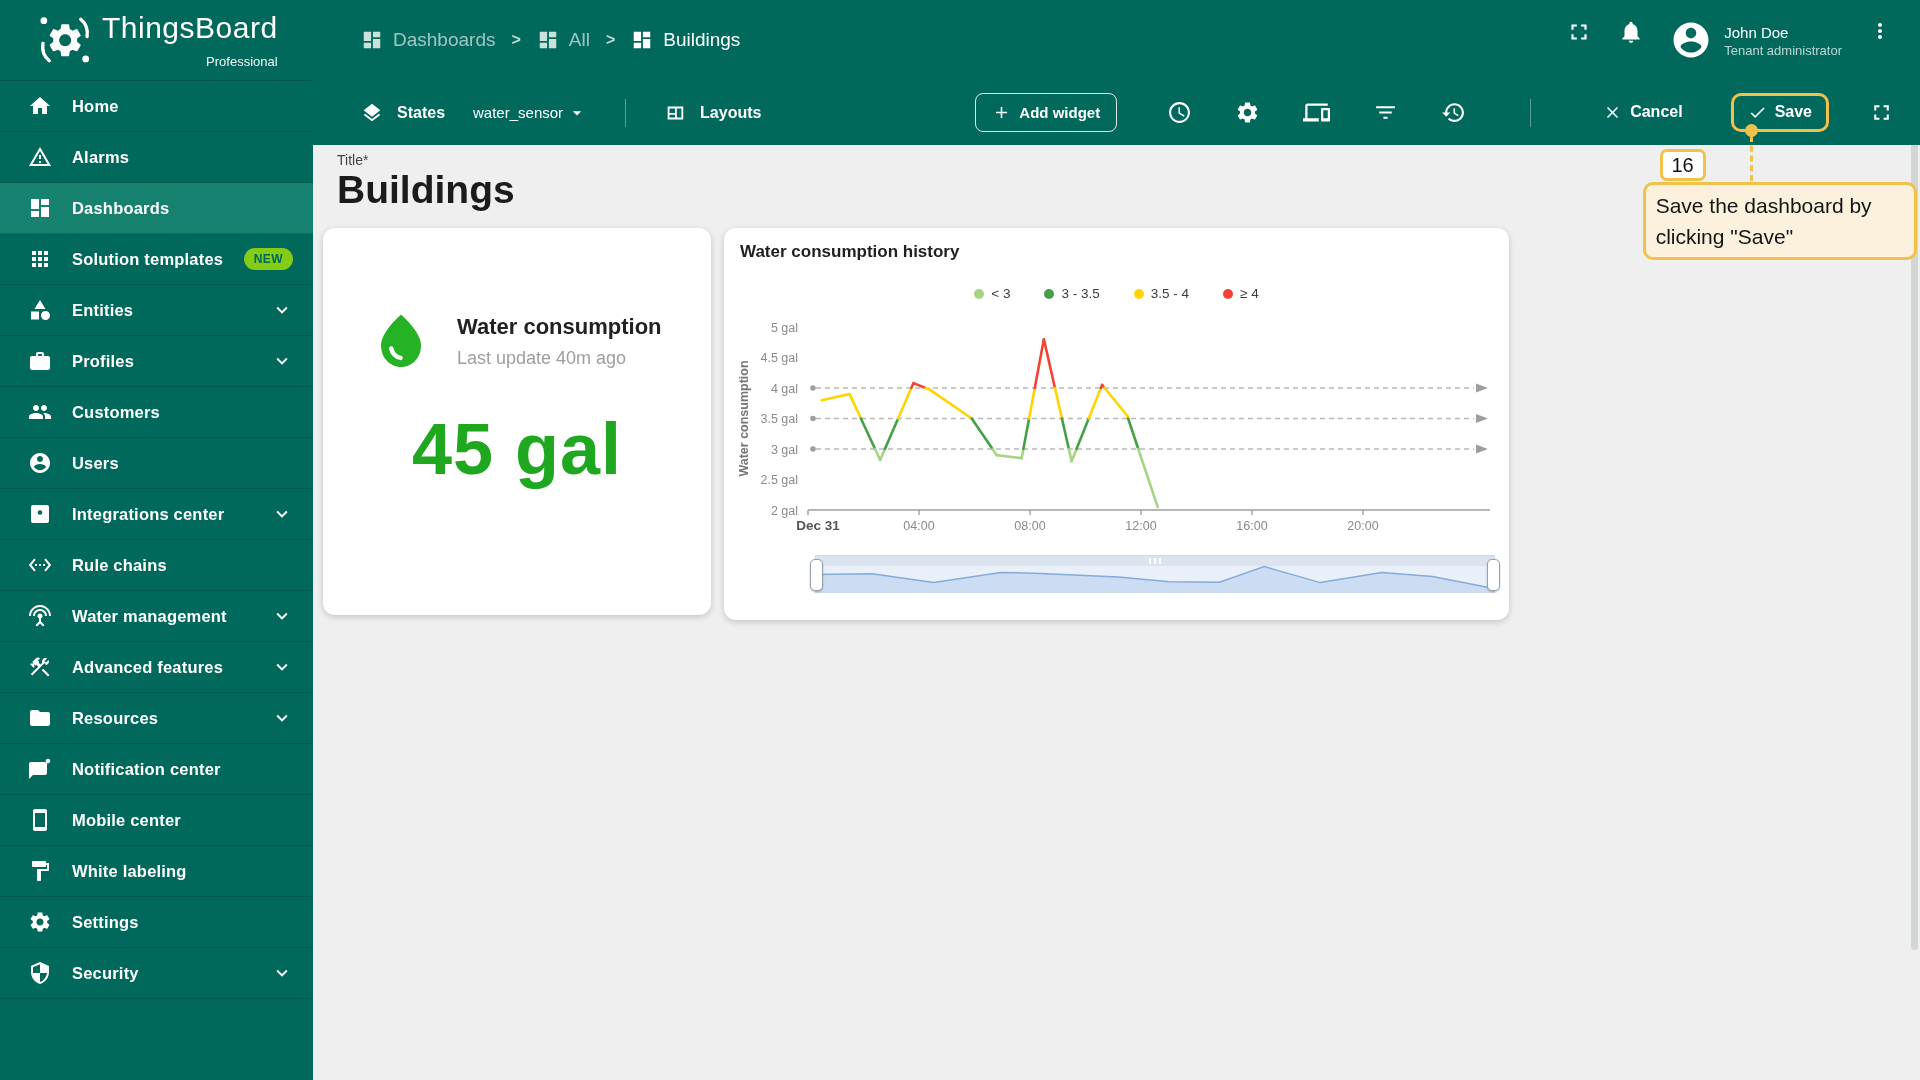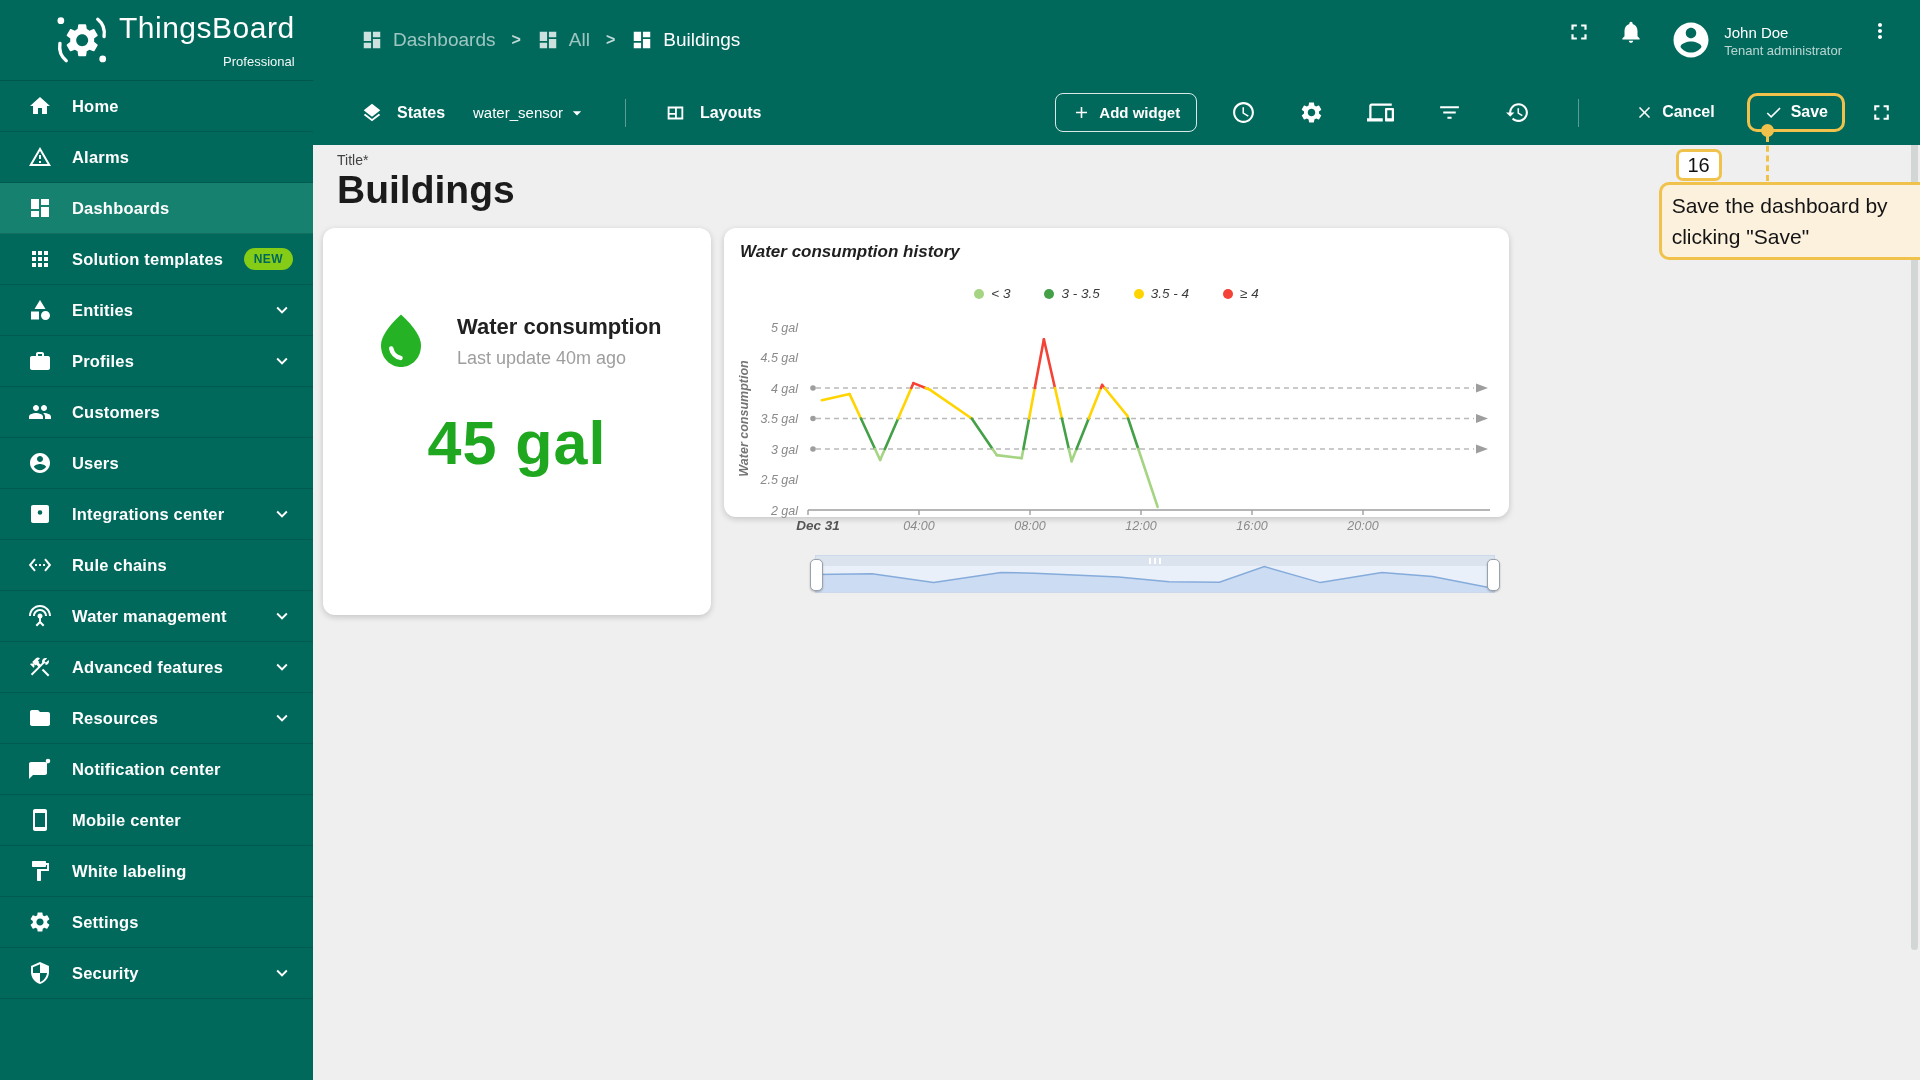--- a/index.html
+++ b/index.html
@@ -2,21 +2,21 @@
 <html style="--teal: #00695c; --teal-active: #17816f; --gold: #f0c24b; --green: #1fa81f;"><head>
 <meta charset="utf-8">
 <style>
   html,body{margin:0;padding:0;}
   .stage{position:relative;width:1920px;height:1080px;overflow:hidden;background:#efefef;
          font-family:"Liberation Sans","DejaVu Sans",sans-serif;color:#212121;}
   svg{display:block;}
   
   .topbar{position:absolute;left:0;top:0;width:1920px;height:80px;background:var(--teal,#00695c);
           display:flex;align-items:center;z-index:5;}
-  .logo-block{width:313px;flex:0 0 313px;display:flex;align-items:center;padding-left:55px;box-sizing:border-box;}
+  .logo-block{width:313px;flex:0 0 313px;display:flex;align-items:center;padding-left:38px;box-sizing:border-box;}
   .logo-text{margin-left:10px;color:#fff;line-height:1;}
   .logo-name{font-size:30px;font-weight:400;letter-spacing:.5px;}
   .logo-edition{font-size:13px;text-align:right;margin-top:12px;opacity:.95;}
   .crumbs{display:flex;align-items:center;margin-left:48px;gap:14px;}
   .crumb{display:flex;align-items:center;gap:10px;color:rgba(255,255,255,.62);font-size:19px;}
   .crumb.current{color:#fff;}
   .crumb .cicon{opacity:.8;}
   .crumb.current .cicon{opacity:1;}
   .crumb-sep{color:rgba(255,255,255,.75);font-size:16px;font-weight:700;margin:0 2px;}
   .top-right{margin-left:auto;display:flex;align-items:flex-start;gap:26px;padding-right:28px;}
@@ -24,21 +24,21 @@
   .userbox{display:flex;align-items:center;gap:12px;color:#fff;}
   .user-name{font-size:15px;line-height:1.45;}
   .user-role{font-size:13px;color:rgba(255,255,255,.72);}
   
   .dash-toolbar{position:absolute;left:313px;top:80px;width:1607px;height:65px;background:var(--teal,#00695c);
                 display:flex;align-items:center;color:#fff;z-index:6;box-sizing:border-box;padding:0 26px 0 48px;}
   .tb-left{display:flex;align-items:center;gap:14px;}
   .tb-label{font-size:16px;font-weight:700;}
   .tb-state{display:flex;align-items:center;gap:4px;font-size:15px;margin-left:14px;cursor:pointer;}
   .tb-divider{width:1px;height:28px;background:rgba(255,255,255,.35);margin:0 24px;}
-  .tb-right{margin-left:auto;display:flex;align-items:center;gap:24px;}
+  .tb-right{margin-left:auto;display:flex;align-items:center;gap:40px;}
   .add-widget{display:flex;align-items:center;gap:8px;border:1px solid rgba(255,255,255,.85);border-radius:8px;
               background:none;color:#fff;font-size:15px;font-weight:600;padding:9px 16px;cursor:pointer;
               font-family:inherit;margin-right:10px;}
   .tb-icons{display:flex;align-items:center;gap:43px;}
   .textbtn{display:flex;gap:8px;background:none;border:none;color:#fff;font-size:16px;
            font-weight:600;font-family:inherit;cursor:pointer;padding:6px 8px;}
   .save-ring{position:relative;border:3px solid var(--gold,#f2c14e);border-radius:10px;padding:1px 6px;z-index:30;}
   .save-dot{position:absolute;left:11px;top:calc(100% - 5px);width:13px;height:13px;border-radius:50%;
             background:var(--gold,#f2c14e);}
   .save-dash{position:absolute;left:16px;top:calc(100% + 7px);height:45px;width:0;
@@ -60,26 +60,26 @@
   .side-spacer{flex:1;}
   .side-badge{background:#84cc16;color:var(--teal,#00695c);font-size:12px;font-weight:700;border-radius:12px;
               padding:4px 10px;letter-spacing:.4px;}
   .side-scroll{position:absolute;right:2px;top:70px;width:7px;height:880px;background:#cdd1d0;border-radius:4px;opacity:.85;}
   
   .main{position:absolute;left:313px;top:145px;width:1607px;height:935px;}
   .page-title-label{position:absolute;left:24px;top:7px;font-size:14px;color:#424242;}
   .page-title{position:absolute;left:24px;top:23px;font-size:39px;font-weight:700;color:#1b1b1b;}
   .card{position:absolute;background:#fff;border-radius:12px;box-shadow:0 2px 6px rgba(0,0,0,.18);}
   .card1{left:10px;top:83px;width:388px;height:387px;}
-  .card2{left:411px;top:83px;width:785px;height:289px;font-style:italic;}
+  .card2{left:411px;top:83px;width:785px;height:392px;}
   .w1-head{position:absolute;left:48px;top:80px;display:flex;align-items:flex-start;gap:26px;}
   .w1-title{font-size:22px;font-weight:700;color:#212121;line-height:1.2;margin-top:6px;}
   .w1-sub{font-size:18px;color:#9e9e9e;margin-top:8px;}
   .w1-value{position:absolute;left:0;top:180px;width:100%;text-align:center;
-            font-size:61px;font-weight:700;color:var(--green,#1fa81f);letter-spacing:1px;}
+            font-size:72px;font-weight:700;color:var(--green,#1fa81f);letter-spacing:1px;}
   .chart-title{position:absolute;left:16px;top:14px;font-size:17px;font-weight:600;color:#1f1f1f;}
   .legend{position:absolute;left:0;top:58px;width:100%;display:flex;justify-content:center;gap:34px;}
   .legend-item{display:flex;align-items:center;gap:7px;font-size:13.5px;color:#3c3c3c;cursor:pointer;}
   .legend-dot{width:10px;height:10px;border-radius:50%;}
   .chart-svg{position:absolute;left:8px;top:88px;}
   .brush{position:absolute;left:91px;top:327px;width:680px;height:38px;background:#e8effa;
          border:1px solid #ccd9ea;box-sizing:border-box;}
   .brush-handle{position:absolute;top:3px;width:11px;height:30px;background:#fff;border:1px solid #98a2ab;
                 border-radius:5px;box-shadow:0 1px 2px rgba(0,0,0,.25);cursor:ew-resize;}
   .brush-grip{position:absolute;left:50%;top:2px;transform:translateX(-50%);display:flex;gap:3px;}

